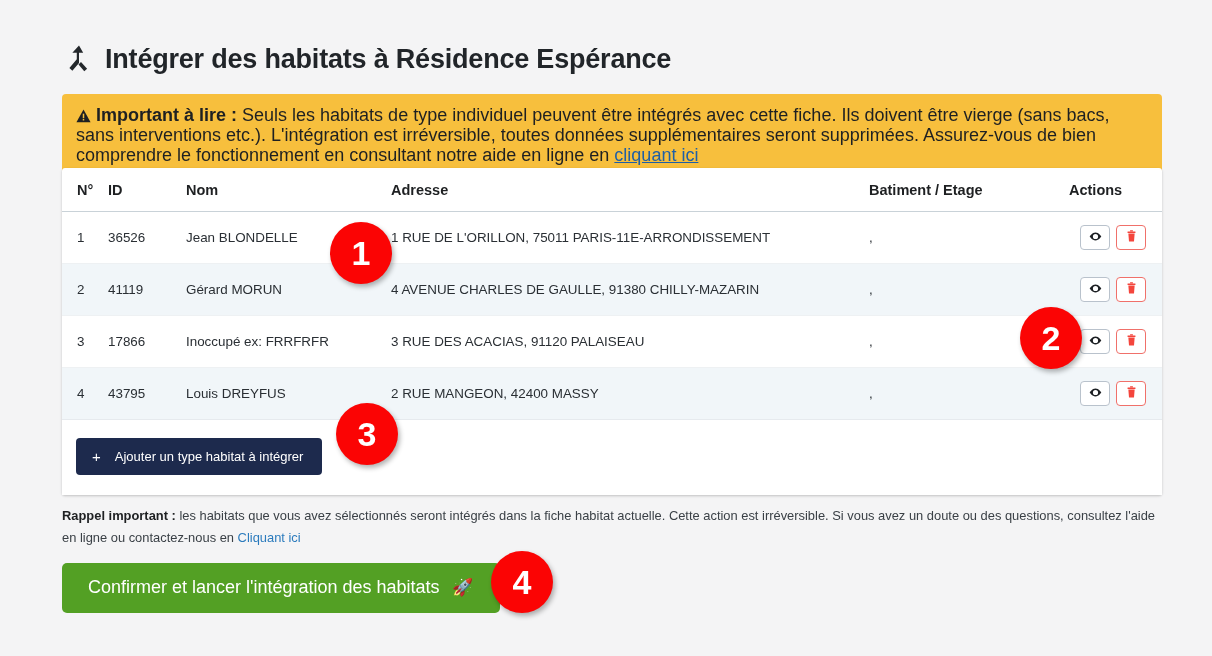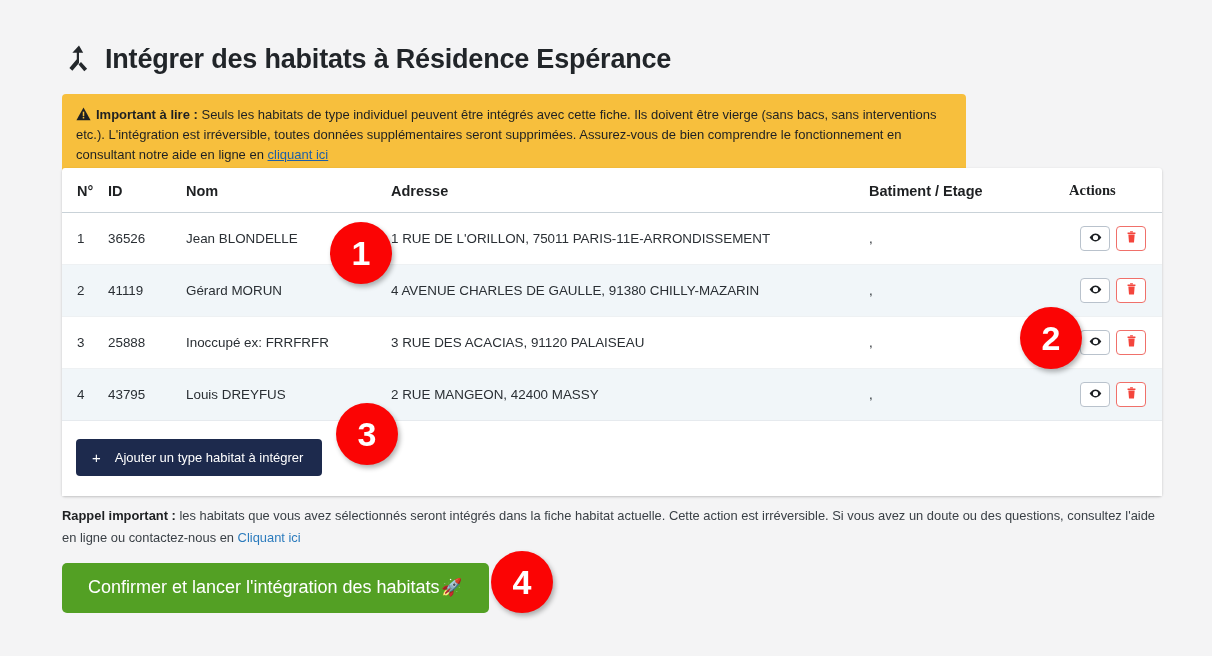--- a/index.html
+++ b/index.html
@@ -43,26 +43,26 @@
     height: 32px;
     flex: none;
   }
   .merge-icon svg { display: block; }
 
   
   .warning-banner {
     position: absolute;
     left: 62px;
     top: 94px;
-    width: 904px;
+    width: 1100px;
     min-height: 58px;
     background: #f7bf3d;
     border-radius: 4px;
     padding: 11px 16px 12px 14px;
-    font-size: 13px;
+    font-size: 18px;
     line-height: 20px;
     color: #1e2022;
   }
   .warning-inner {
     display: block;
   }
   .warn-icon {
     display: inline-block;
     width: 15px;
     height: 14px;
@@ -115,21 +115,21 @@
     background: #f1f6f9;
   }
   table.habitat-table tbody tr:last-child td {
     border-bottom: 1px solid #e6eaee;
   }
   .col-num  { width: 38px;  padding-left: 15px !important; }
   .col-id   { width: 78px; }
   .col-nom  { width: 205px; margin-left: 24px; }
   .col-adr  { width: 478px; }
   .col-bat  { width: 200px; }
-  .col-act  { width: 101px; text-align: center; padding-right: 16px !important; font-family: Liberation Serif, serif; }
+  .col-act  { width: 101px; text-align: center; padding-right: 16px !important; }
   th.col-num { padding-left: 15px !important; }
 
   .actions-cell {
     display: flex;
     justify-content: flex-end;
     align-items: center;
     gap: 6px;
   }
   .btn-icon {
     width: 30px;
@@ -200,21 +200,21 @@
     background: #53a024;
     color: #ffffff;
     border: none;
     border-radius: 5px;
     font-family: "Liberation Sans", sans-serif;
     font-size: 18px;
     padding: 14px 26px 15px 26px;
     cursor: pointer;
     display: inline-flex;
     align-items: center;
-    gap: 2px;
+    gap: 13px;
     white-space: nowrap;
   }
   .rocket { font-size: 17px; line-height: 1; }
 
   
   .badge {
     position: absolute;
     width: 62px;
     height: 62px;
     border-radius: 50%;
@@ -328,21 +328,21 @@
                     <path d="M1.5 3.6h7l-0.7 8.6a0.6 0.6 0 0 1-0.6 0.5H2.8a0.6 0.6 0 0 1-0.6-0.5Z" fill="#f4453c"></path>
                   </svg>
                 </span>
               </button>
             </span>
           </td>
         </tr>
 
         <tr>
           <td class="col-num">3</td>
-          <td class="col-id">25888</td>
+          <td class="col-id">17866</td>
           <td class="col-nom">Inoccupé ex: FRRFRFR</td>
           <td class="col-adr">3 RUE DES ACACIAS, 91120 PALAISEAU</td>
           <td class="col-bat">,</td>
           <td class="col-act">
             <span class="actions-cell">
               <button class="btn-icon btn-view">
                 <span>
                   <svg viewBox="0 0 16 11" width="13" height="13" aria-hidden="true">
                     <path d="M8 0.6C3.8 0.6 0.9 5.5 0.9 5.5S3.8 10.4 8 10.4s7.1-4.9 7.1-4.9S12.2 0.6 8 0.6Zm0 8.1a3.2 3.2 0 1 1 0-6.4 3.2 3.2 0 0 1 0 6.4Z" fill="#1c1f23"></path>
                     <circle cx="8" cy="5.5" r="1.7" fill="#ffffff"></circle>

